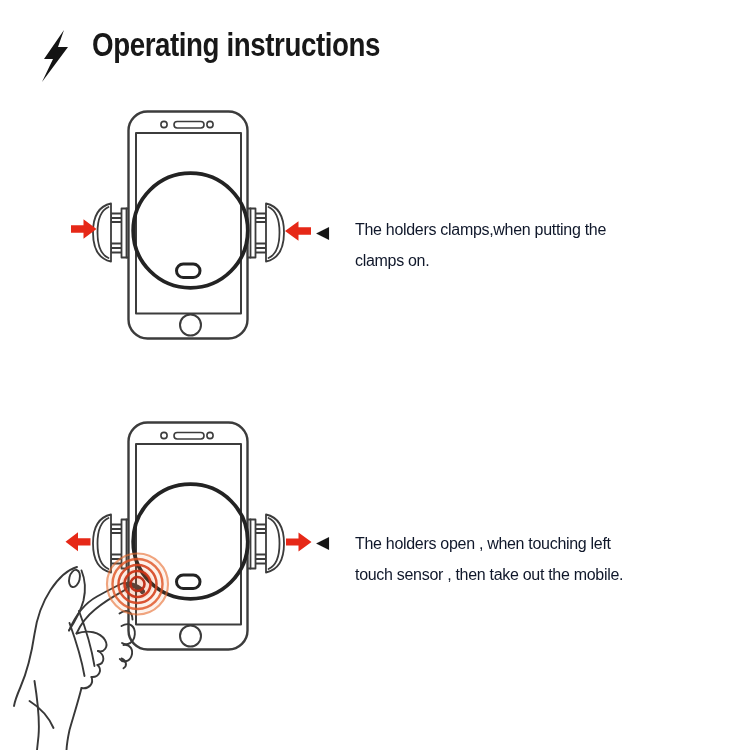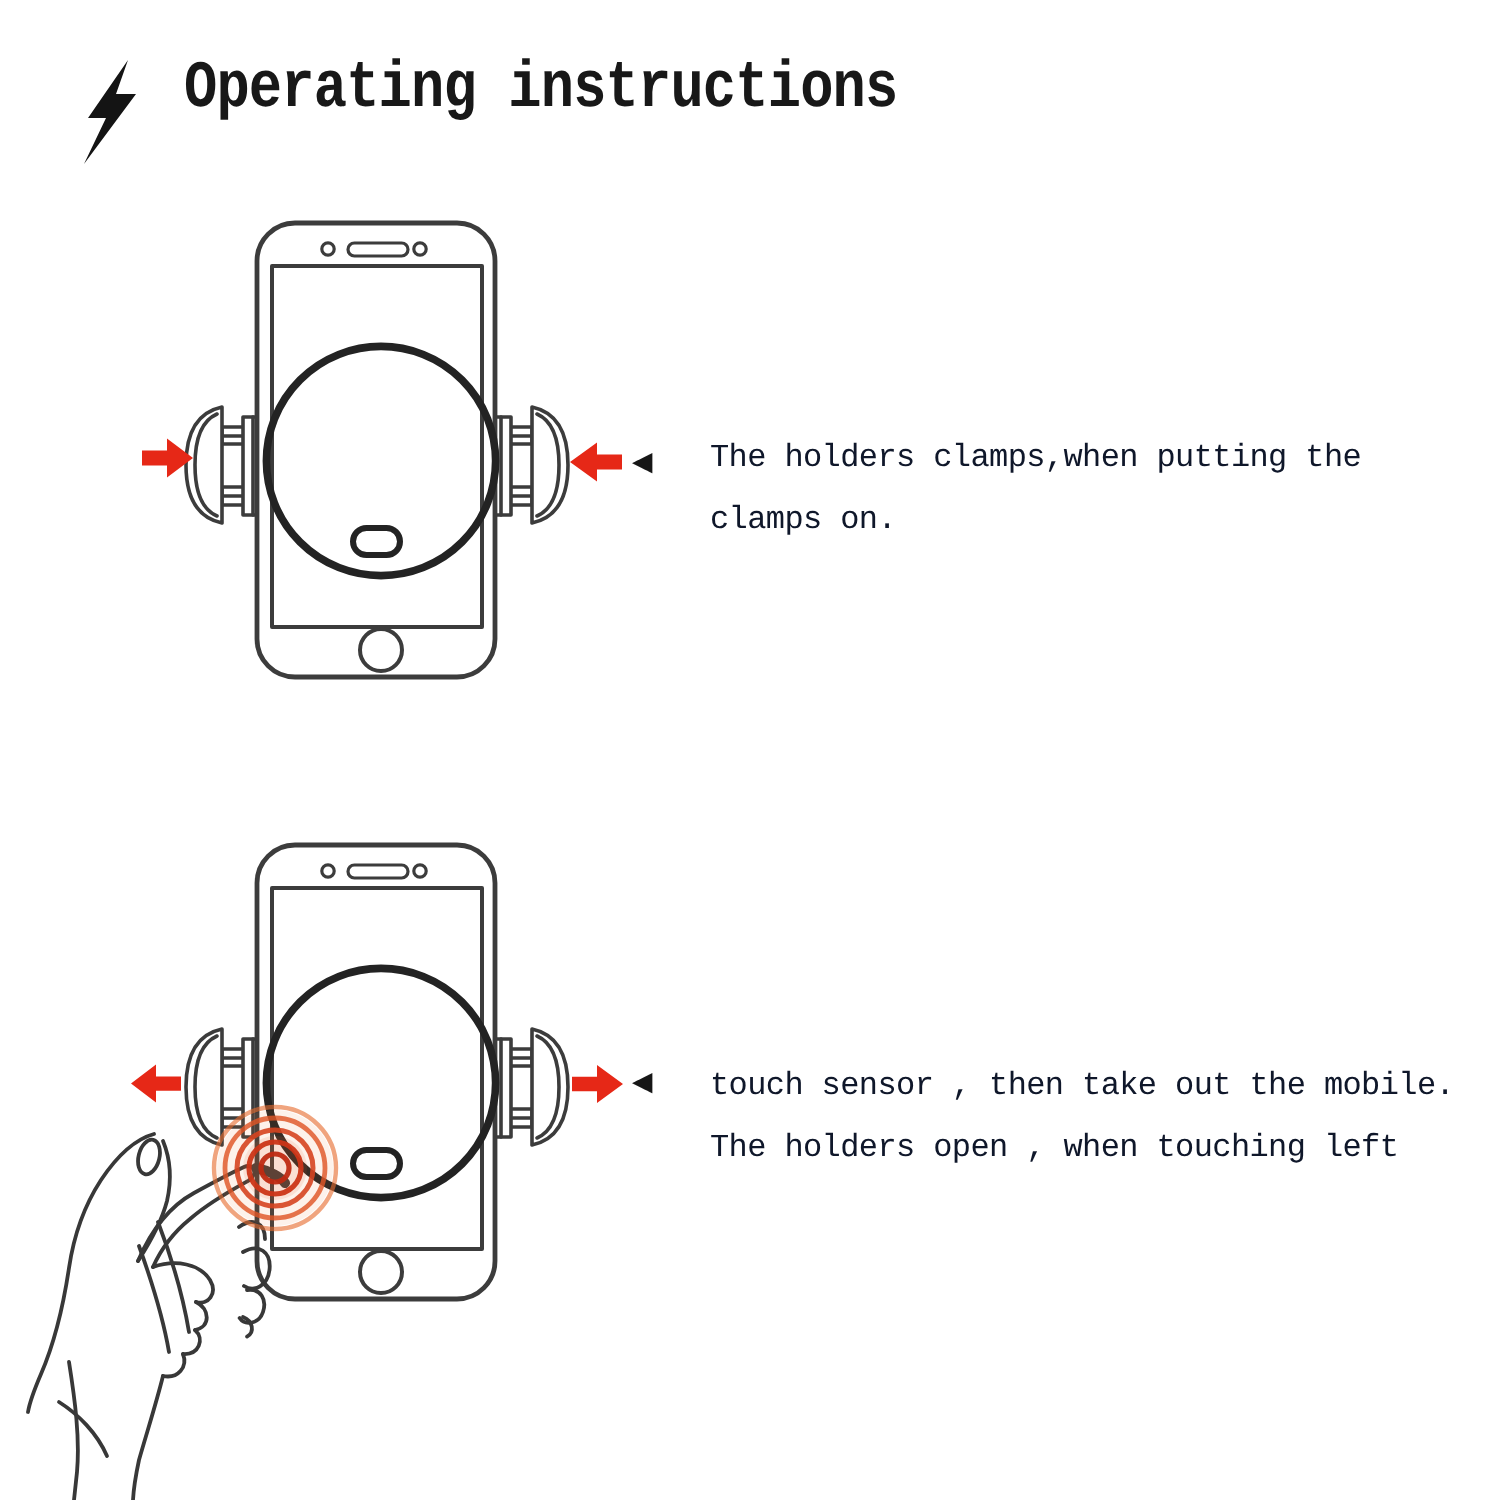--- a/index.html
+++ b/index.html
@@ -1,18 +1,18 @@
 <!DOCTYPE html>
 <html><head>
 <meta charset="utf-8">
 <style>
   html,body{margin:0;padding:0;background:#ffffff;}
   .stage{
     position:relative;width:750px;height:750px;background:#fff;overflow:hidden;
-    font-family:Liberation Mono, monospace;
+    font-family:Liberation Sans, sans-serif;
   }
   .art{position:absolute;left:0;top:0;width:750px;height:750px;}
   .title{
     position:absolute;left:92px;top:26px;margin:0;
     font-size:33px;font-weight:700;color:#181818;letter-spacing:-0.5px;
     transform:scaleX(0.84);transform-origin:left top;white-space:nowrap;
   }
   .bullet{
     position:absolute;left:316px;font-size:17px;color:#161616;line-height:17px;
   }
@@ -113,17 +113,17 @@
   <h1 class="title">Operating instructions</h1>
 
   <span class="bullet" id="bullet-1">◀</span>
   <div class="step-text" id="step-text-1">
     <div class="ln">The holders clamps,when putting the</div>
     <div class="ln">clamps on.</div>
   </div>
 
   <span class="bullet" id="bullet-2">◀</span>
   <div class="step-text" id="step-text-2">
+    <div class="ln">The holders open , when touching left</div>
     <div class="ln">touch sensor , then take out the mobile.</div>
-    <div class="ln">The holders open , when touching left</div>
   </div>
 
 </div>
 
 </body></html>

